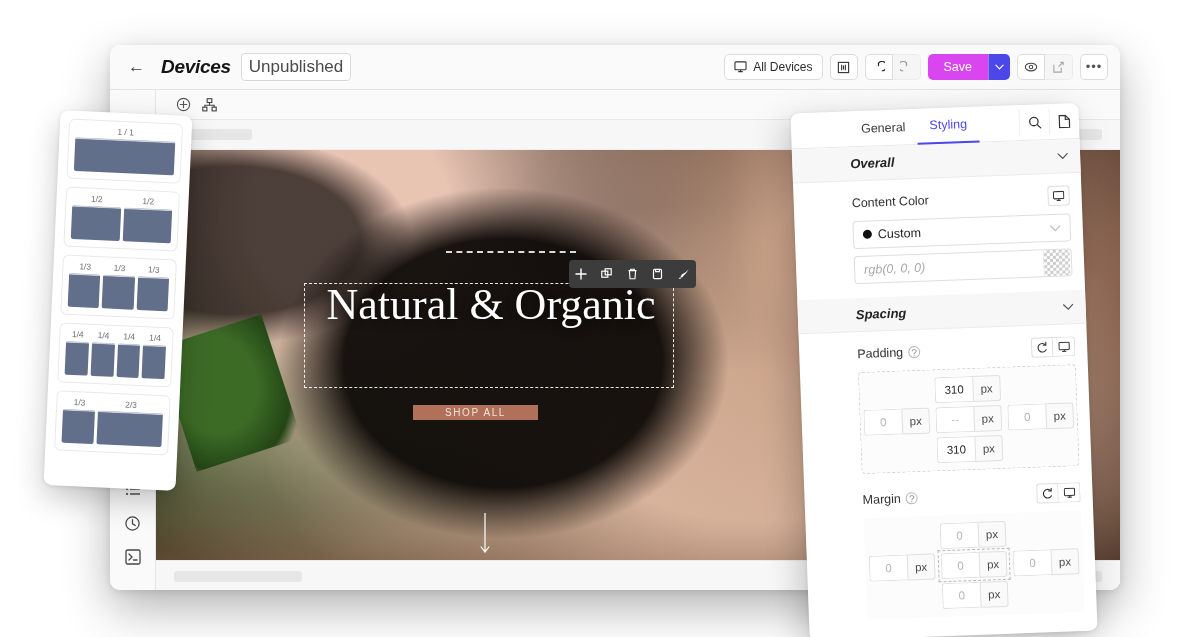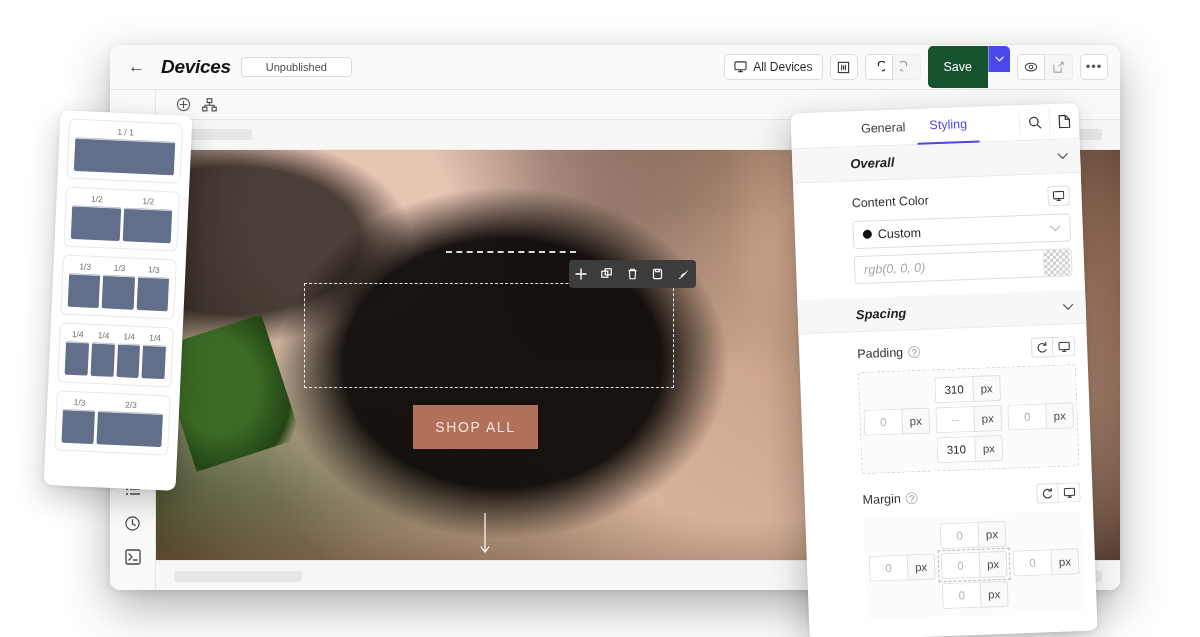--- a/index.html
+++ b/index.html
@@ -19,41 +19,41 @@
     box-shadow: 0 18px 48px rgba(0,0,0,.30), 0 2px 8px rgba(0,0,0,.10);
     overflow: hidden;
   }
   .topbar {
     height: 45px; background: #fafafa; border-bottom: 1px solid #e4e4e4;
     display: flex; align-items: center; padding: 0 12px; gap: 10px;
   }
   .back-arrow { font-size: 17px; color: #3a3a3a; padding: 2px 6px; }
   .brand { font-size: 19px; font-weight: 700; font-style: italic; color: #141414; letter-spacing: -.3px; }
   .badge {
-    font-size: 11px; color: #4a4a4a; border: 1px solid #d9d9d9;
-    border-radius: 4px; padding: 3px 24px; background: #fff;
+    font-size: 17px; color: #4a4a4a; border: 1px solid #d9d9d9;
+    border-radius: 4px; padding: 3px 7px; background: #fff;
   }
   .topbar-right { margin-left: auto; display: flex; align-items: center; gap: 7px; padding-left: 44px; }
   .tb-btn {
     height: 26px; border: 1px solid #dcdcdc; border-radius: 5px; background: #fff;
     display: flex; align-items: center; gap: 6px; padding: 0 9px;
     font-size: 12px; color: #2b2b2b;
   }
   .tb-icon-btn {
     width: 28px; height: 26px; border: 1px solid #dcdcdc; border-radius: 5px;
     background: #fff; display: flex; align-items: center; justify-content: center;
   }
   .grp { display: flex; }
   .grp .tb-icon-btn { border-radius: 0; border-left-width: 0; }
   .grp .tb-icon-btn:first-child { border-radius: 5px 0 0 5px; border-left-width: 1px; }
   .grp .tb-icon-btn:last-child { border-radius: 0 5px 5px 0; }
   .disabled { background: #f1f1f1; opacity: .45; }
   .save-wrap { display: flex; border-radius: 5px; overflow: hidden; }
   .save-btn {
-    height: 42px; background: #14532d; color: #fff; font-size: 12.5px;
+    height: 26px; background: #d946ef; color: #fff; font-size: 12.5px;
     display: flex; align-items: center; padding: 0 16px;
   }
   .save-caret {
     height: 26px; width: 22px; background: #4b47e8; color: #fff;
     display: flex; align-items: center; justify-content: center;
     font-size: 9px; border-left: 1px solid rgba(255,255,255,.35);
   }
   .dots { letter-spacing: 1px; font-size: 13px; color: #555; line-height: 10px; }
 
   
@@ -120,22 +120,22 @@
     position: absolute; left: 148px; top: 133px; width: 370px; height: 105px;
     border: 1px dashed rgba(255,255,255,.9);
   }
   .hero-h1 {
     position: absolute; left: 152px; top: 128px; width: 366px;
     font-family: "Liberation Serif", serif; color: #fff;
     font-size: 44px; line-height: 1.23; text-align: center;
     text-shadow: 0 2px 10px rgba(0,0,0,.5);
   }
   .shop-btn {
-    position: absolute; left: 257px; top: 255px; width: 125px; height: 44px;
-    background: #b0705a; color: #f3e2da; font-size: 14px; letter-spacing: 1.6px;
+    position: absolute; left: 257px; top: 255px; width: 125px; height: 15px;
+    background: #b0705a; color: #f3e2da; font-size: 10px; letter-spacing: 1.6px;
     display: flex; align-items: center; justify-content: center;
   }
   .scroll-arrow { position: absolute; left: 322px; top: 363px; color: #fff; }
 
   .store-footer {
     height: 32px; background: #f7f7f7; border-top: 1px solid #ececec;
     display: flex; align-items: center; padding: 0 18px;
   }
   .store-footer .sk.wide { width: 128px; }
   .store-footer .right { margin-left: auto; display: flex; gap: 8px; }
@@ -400,20 +400,21 @@
               <span class="fi">
                 <svg width="13" height="12" viewBox="0 0 13 12">
                   <path d="M11.6 1.2c-1 1.6-4 3.8-6.5 5.1L3.5 8.6l1.4 1.1 1.6-2c2-1.6 4.4-4.8 5.1-6.5z" fill="#fff"></path>
                   <path d="M3.2 9.1 1.6 11l2.6-.6z" fill="#fff"></path>
                 </svg>
               </span>
             </div>
 
             <div class="hero-sel"></div>
             <div class="hero-h1">
+              <div>Natural &amp; Organic</div>
             </div>
 
             <div class="shop-btn">SHOP ALL</div>
 
             <div class="scroll-arrow">
               <svg width="14" height="44" viewBox="0 0 14 44">
                 <path d="M7 0v38M2.8 33.5 7 39l4.2-5.5" fill="none" stroke="#fff" stroke-width="1.2"></path>
               </svg>
             </div>
           </div>

